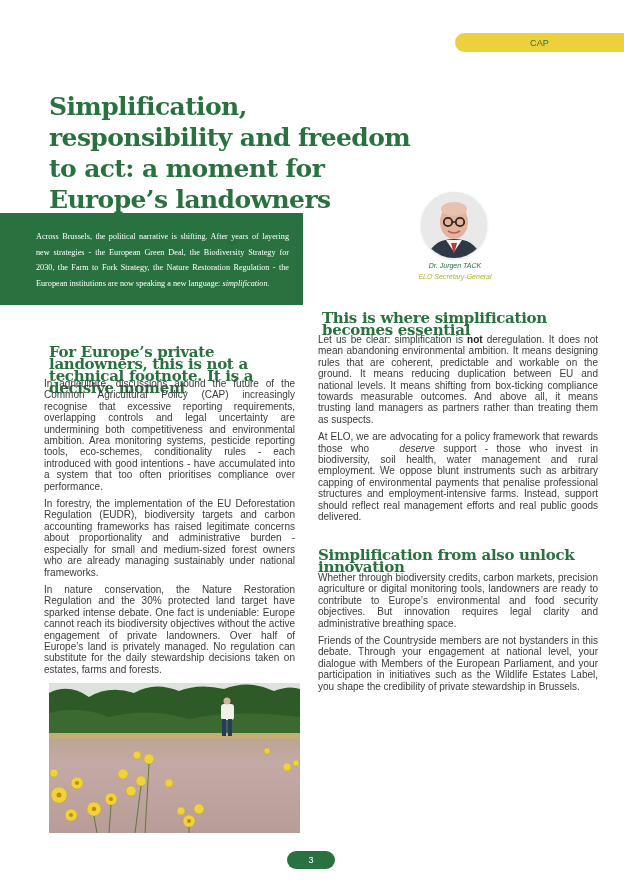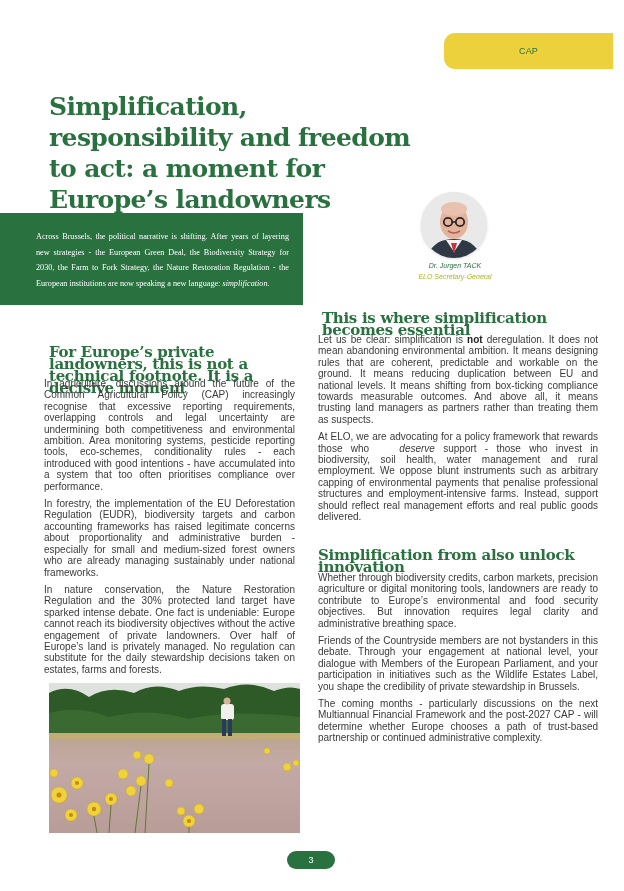--- a/index.html
+++ b/index.html
@@ -1,20 +1,20 @@
 <!DOCTYPE html>
 <html><head>
 <meta charset="utf-8">
 <style>
   * { box-sizing: border-box; margin: 0; padding: 0; }
   html, body { width: 624px; height: 891px; background: #ffffff; overflow: hidden; }
   body { position: relative; font-family: "DejaVu Sans", sans-serif; color: #3a3a3a; }
 
   .section-tab {
-    position: absolute; left: 444px; top: 33px; width: 169px; height: 36px;
+    position: absolute; left: 455px; top: 33px; width: 169px; height: 19px;
     background: #ecd13c; border-radius: 11px 0 0 11px;
     color: #2a7140; font-family: "Liberation Sans", sans-serif; font-size: 9px;
     display: flex; align-items: center; justify-content: center; letter-spacing: 0.2px;
   }
 
   .title {
     position: absolute; left: 49px; top: 91px; width: 380px;
     font-family: "DejaVu Serif", serif; color: #2a7140;
     font-size: 25px; line-height: 31px; letter-spacing: -0.6px;
   }
@@ -169,16 +169,15 @@
 <h2 class="h2" style="left:322px; top:312px; width:280px;">This is where simplification becomes essential</h2>
 <div class="body-text right-col" style="top:334px;">
   <p><span>Let us be clear: simplification is </span><strong>not</strong><span> deregulation. It does not mean abandoning environmental ambition. It means designing rules that are coherent, predictable and workable on the ground. It means reducing duplication between EU and national levels. It means shifting from box-ticking compliance towards measurable outcomes. And above all, it means trusting land managers as partners rather than treating them as suspects.</span></p>
   <p><span>At ELO, we are advocating for a policy framework that rewards those who </span><em>deserve</em><span> support - those who invest in biodiversity, soil health, water management and rural employment. We oppose blunt instruments such as arbitrary capping of environmental payments that penalise professional structures and employment-intensive farms. Instead, support should reflect real management efforts and real public goods delivered.</span></p>
 </div>
 
 <h2 class="h2" style="left:318px; top:549px; width:280px;">Simplification from also unlock innovation</h2>
 <div class="body-text right-col" style="top:572px;">
   <p>Whether through biodiversity credits, carbon markets, precision agriculture or digital monitoring tools, landowners are ready to contribute to Europe’s environmental and food security objectives. But innovation requires legal clarity and administrative breathing space.</p>
   <p>Friends of the Countryside members are not bystanders in this debate. Through your engagement at national level, your dialogue with Members of the European Parliament, and your participation in initiatives such as the Wildlife Estates Label, you shape the credibility of private stewardship in Brussels.</p>
-  <p>The coming months - particularly discussions on the next Multiannual Financial Framework and the post-2027 CAP - will determine whether Europe chooses a path of trust-based partnership or continued administrative complexity.</p>
 </div>
 
 <div class="page-number">3</div>
 
 </body></html>

